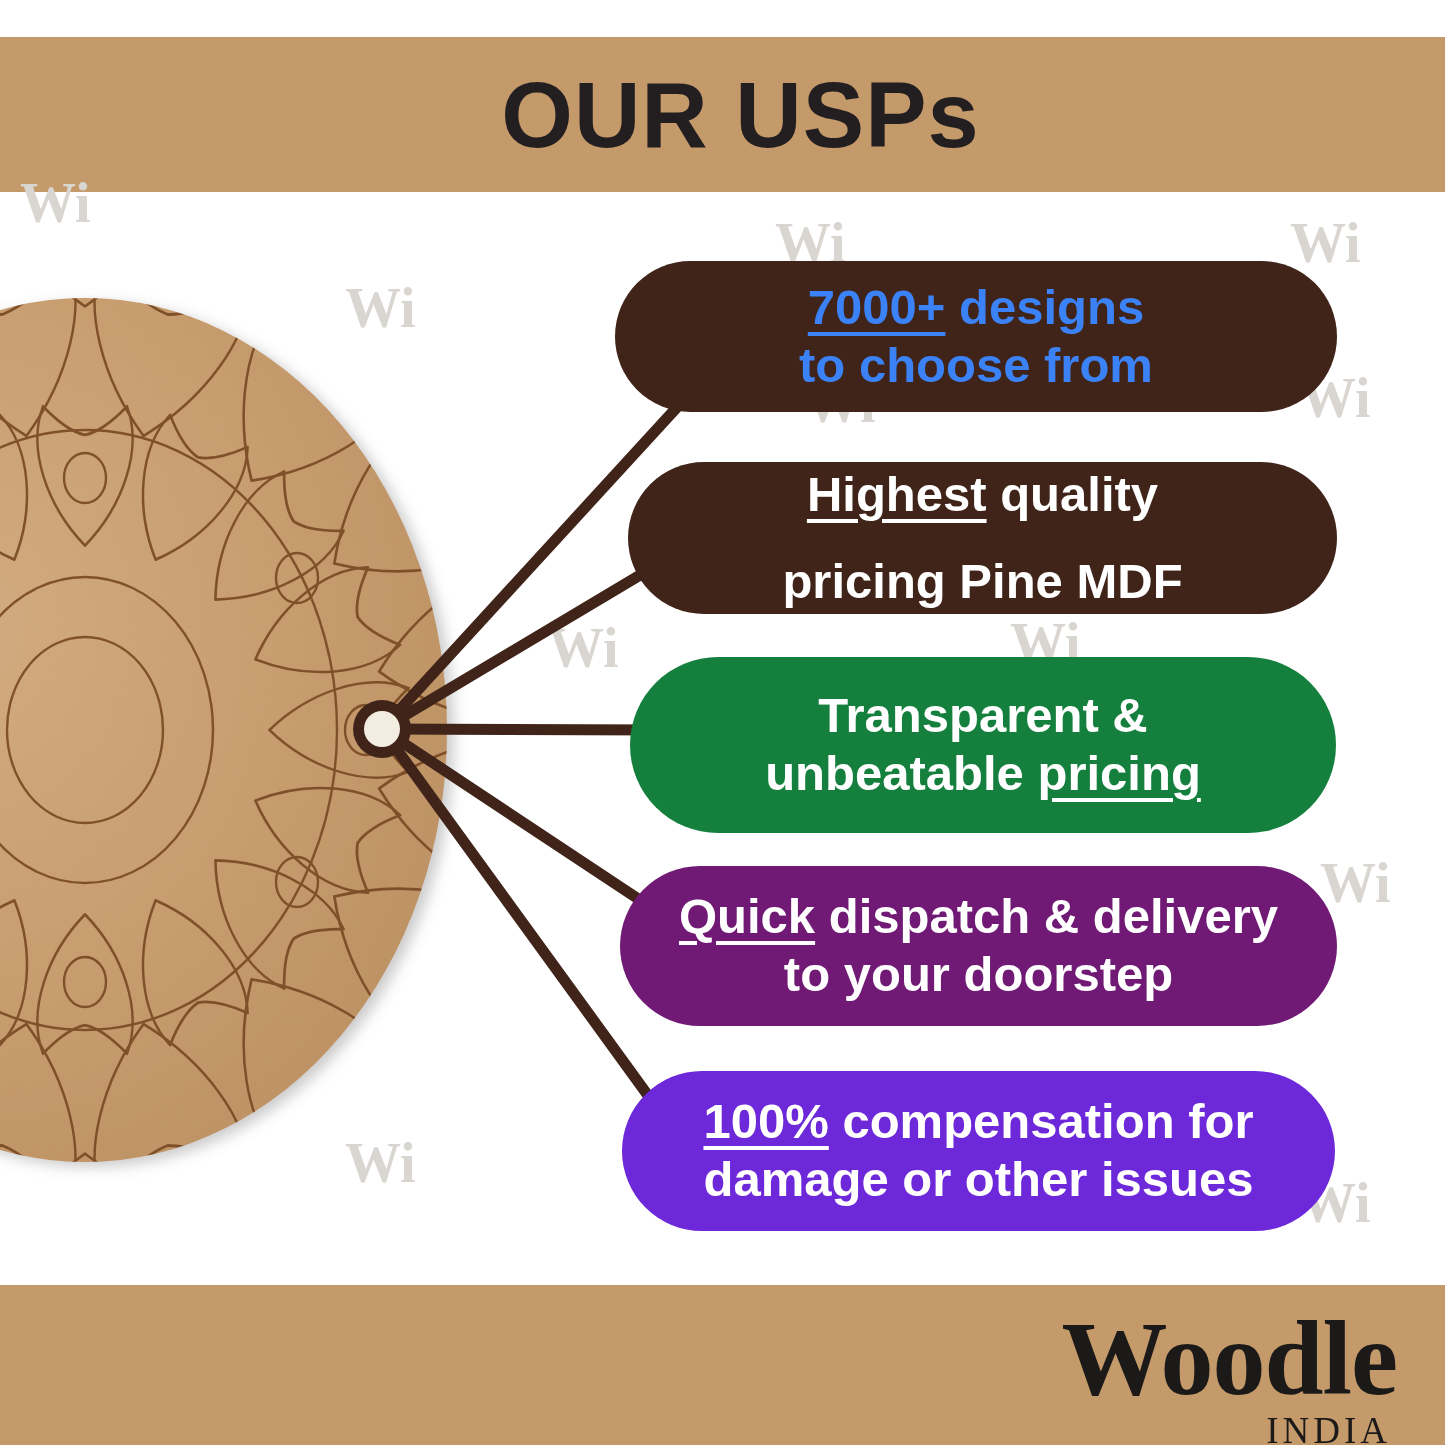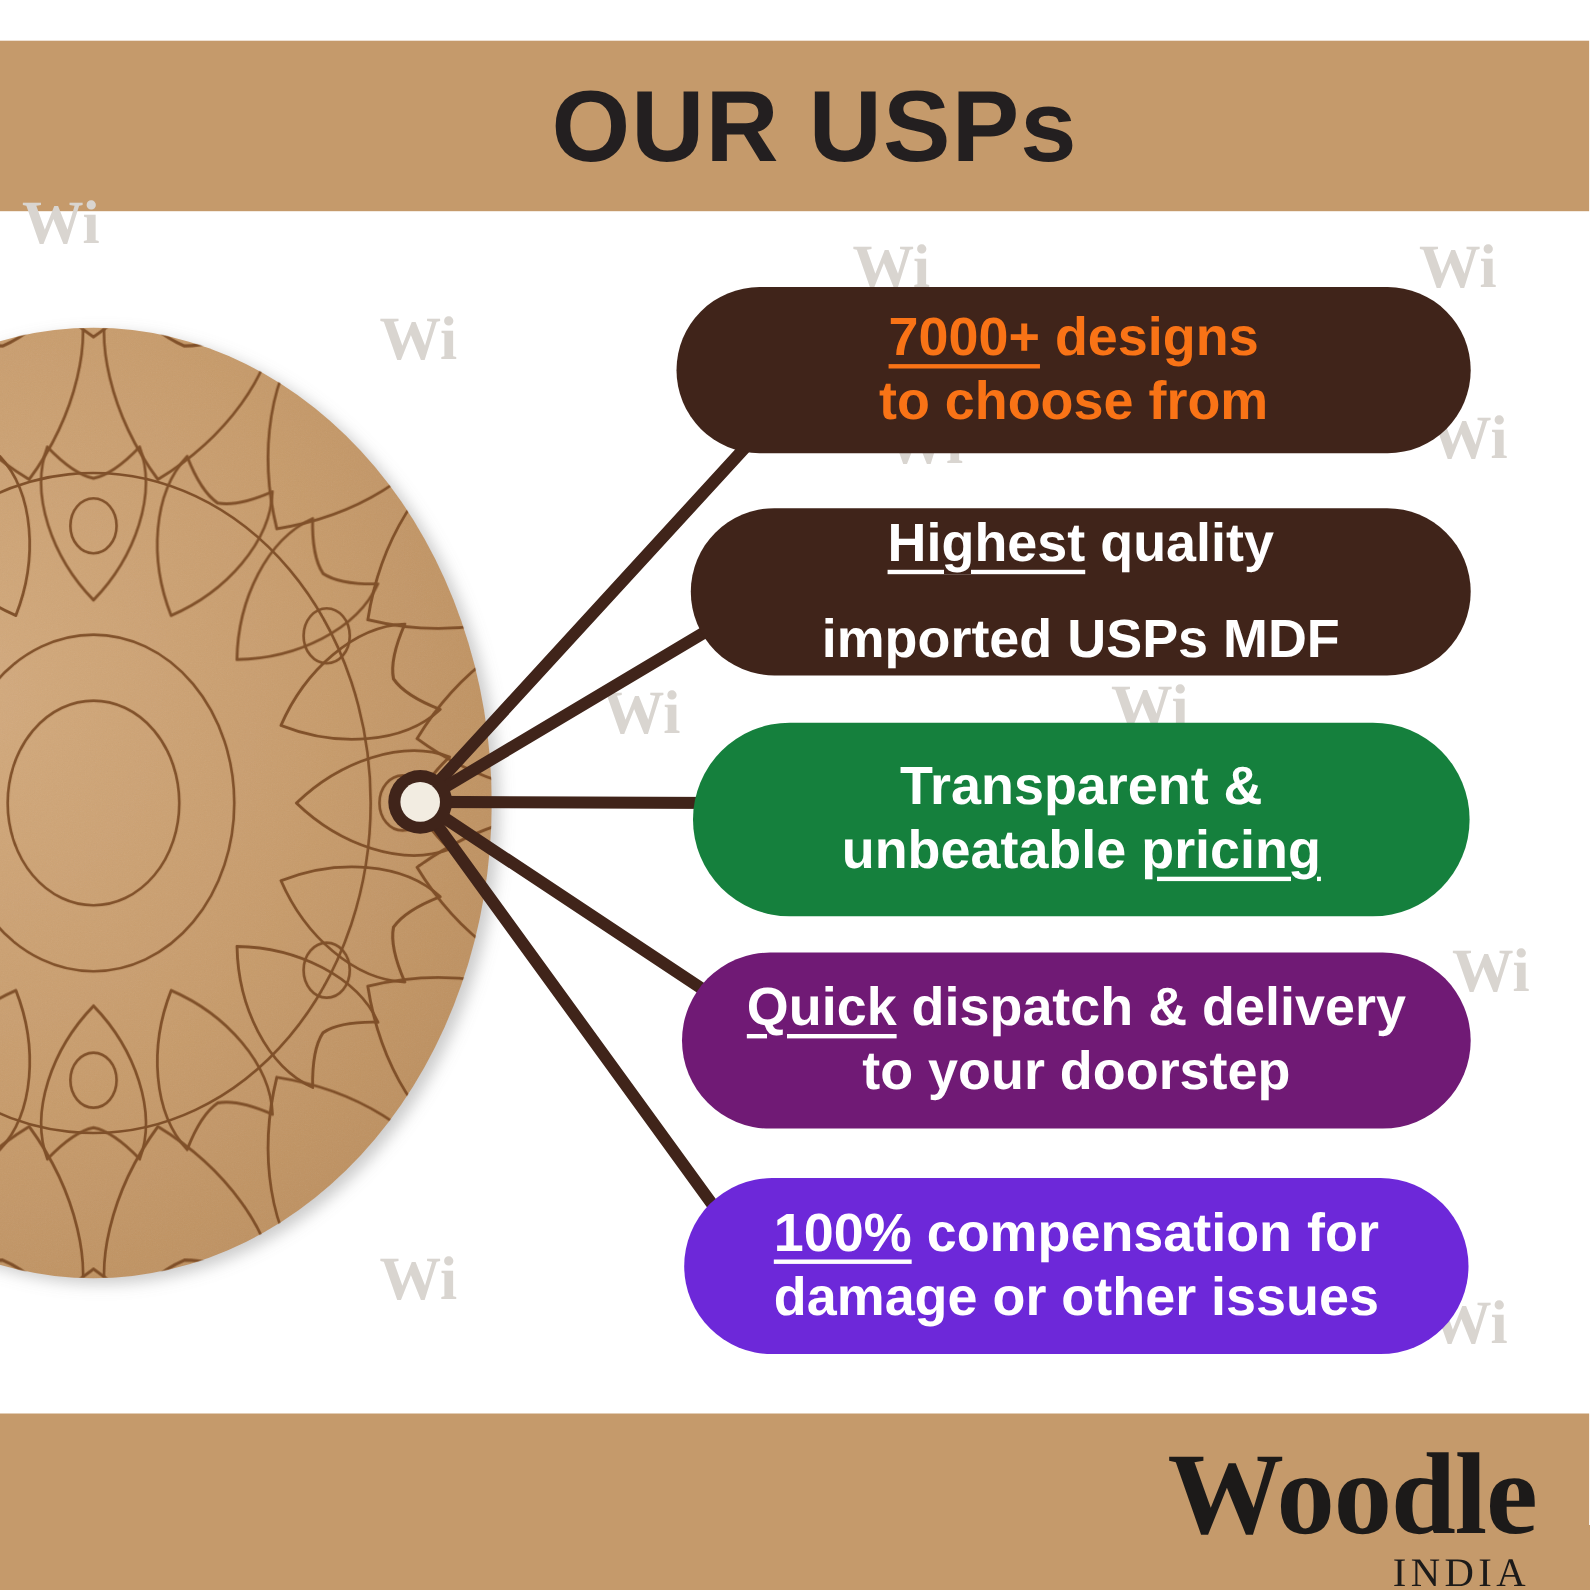--- a/index.html
+++ b/index.html
@@ -366,27 +366,27 @@
       <line x1="382" y1="729" x2="680" y2="404" stroke="#40241a" stroke-width="11" stroke-linecap="round"></line>
       <line x1="382" y1="729" x2="662" y2="562" stroke="#40241a" stroke-width="11" stroke-linecap="round"></line>
       <line x1="382" y1="729" x2="660" y2="730" stroke="#40241a" stroke-width="11" stroke-linecap="round"></line>
       <line x1="382" y1="729" x2="655" y2="910" stroke="#40241a" stroke-width="11" stroke-linecap="round"></line>
       <line x1="382" y1="729" x2="660" y2="1112" stroke="#40241a" stroke-width="11" stroke-linecap="round"></line>
       <circle cx="382" cy="729" r="29" fill="#40241a"></circle>
       <circle cx="382" cy="729" r="18" fill="#f2ece1"></circle>
     </svg>
 
   <div id="pill-layer">
-      <div class="pill" style="left: 615px; top: 261px; width: 722px; height: 151px; background: rgb(64, 36, 26); color: #f97316;">
+      <div class="pill" style="left: 615px; top: 261px; width: 722px; height: 151px; background: rgb(64, 36, 26); color: #3b82f6;">
         <div class="pill-line"><span class="u">7000+</span><span> designs</span></div>
         <div class="pill-line"><span>to choose from</span></div>
       </div>
       <div class="pill" style="left: 628px; top: 462px; width: 709px; height: 152px; background: rgb(64, 36, 26); color: rgb(255, 255, 255); gap: 29px;">
         <div class="pill-line"><span class="u">Highest</span><span> quality</span></div>
-        <div class="pill-line"><span>imported USPs MDF</span></div>
+        <div class="pill-line"><span>pricing Pine MDF</span></div>
       </div>
       <div class="pill" style="left: 630px; top: 657px; width: 706px; height: 176px; background: #15803d; color: rgb(255, 255, 255);">
         <div class="pill-line"><span>Transparent &amp;</span></div>
         <div class="pill-line"><span>unbeatable </span><span class="u">pricing</span></div>
       </div>
       <div class="pill" style="left: 620px; top: 866px; width: 717px; height: 160px; background: #701a75; color: rgb(255, 255, 255);">
         <div class="pill-line"><span class="u">Quick</span><span> dispatch &amp; delivery</span></div>
         <div class="pill-line"><span>to your doorstep</span></div>
       </div>
       <div class="pill" style="left: 622px; top: 1071px; width: 713px; height: 160px; background: #6d28d9; color: rgb(255, 255, 255);">

